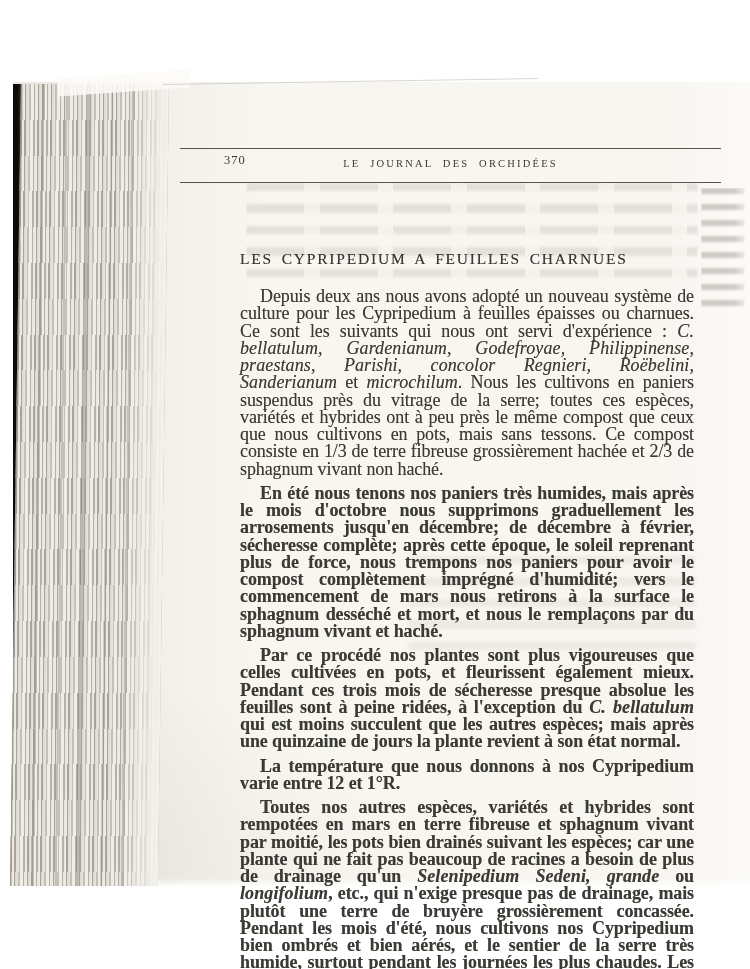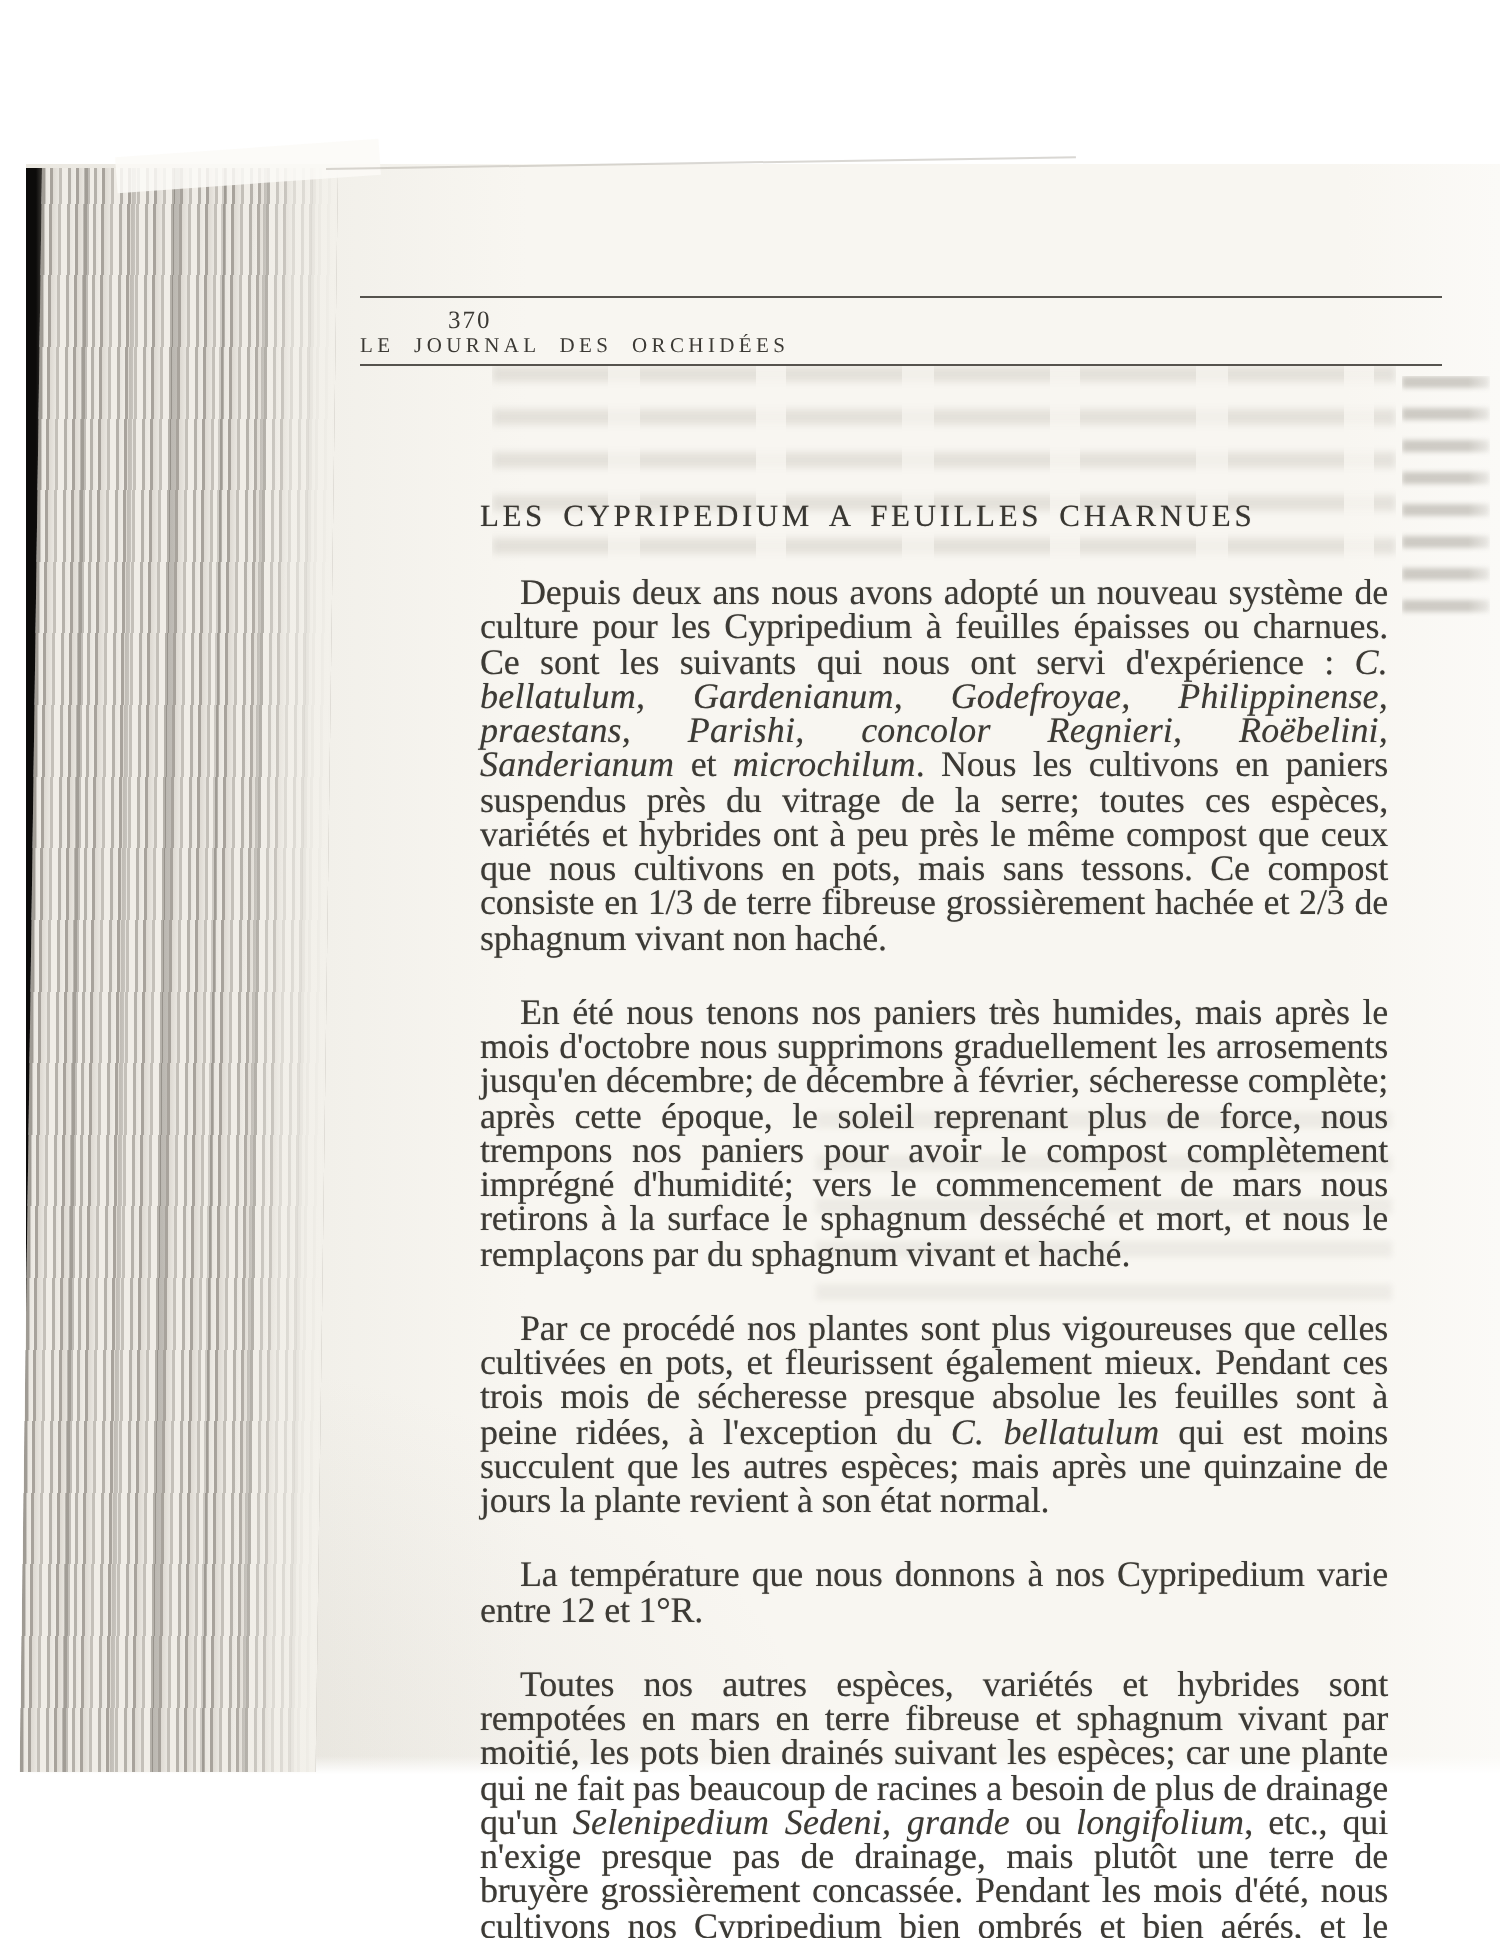--- a/index.html
+++ b/index.html
@@ -75,38 +75,38 @@
     color:#3b3934;
   }
   .rule{position:absolute; left:0; width:100%; height:1px; background:rgba(45,42,37,0.8);}
   .rule.top{top:0;}
   .rule.bottom{bottom:0;}
   .page-number{
     position:absolute; left:44px; top:5px;
     font-size:12.5px; letter-spacing:1px;
   }
   .journal-title{
-    position:absolute; left:0; right:0; top:20px; 
+    position:absolute; left:0; right:0; top:10px; text-align:center;
     font-size:10.5px; letter-spacing:2.2px; word-spacing:5px;font-family:Liberation Serif, serif;
   }
   
   .article-title{
     position:absolute; left:240px; top:250px; width:454px; margin:0;
     font-weight:normal;
     font-size:15.5px; letter-spacing:1.8px; word-spacing:3px; color:#393732;
     text-shadow:0 0 .4px rgba(57,55,50,.55);
   }
   .article-body{
     position:absolute; left:240px; top:288px; width:454px;
     font-size:18px; line-height:17.25px; letter-spacing:-0.1px;
     text-align:justify; color:#3c3a35;
     text-shadow:0 0 .4px rgba(60,57,50,.5);
   }
   .article-body p{margin:0; text-indent:20px;}
-  .article-body p + p{margin-top:20px;}
+  .article-body p + p{margin-top:7px;font-weight:bold;}
   .article-body i{letter-spacing:.1px;}
   .signature-row{
     text-align:right; padding-right:44px; margin-top:-17.25px;
     font-variant:small-caps; letter-spacing:.6px;
   }
 </style>
 </head>
 <body>
 
 <div class="screenshot">

